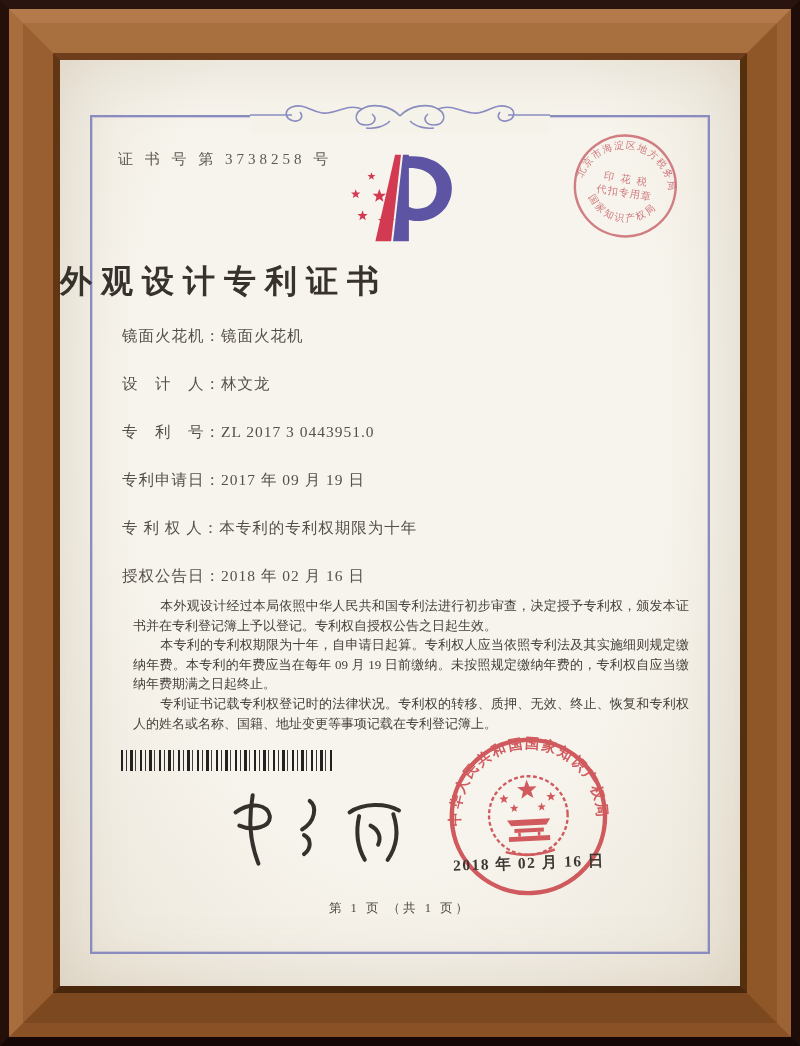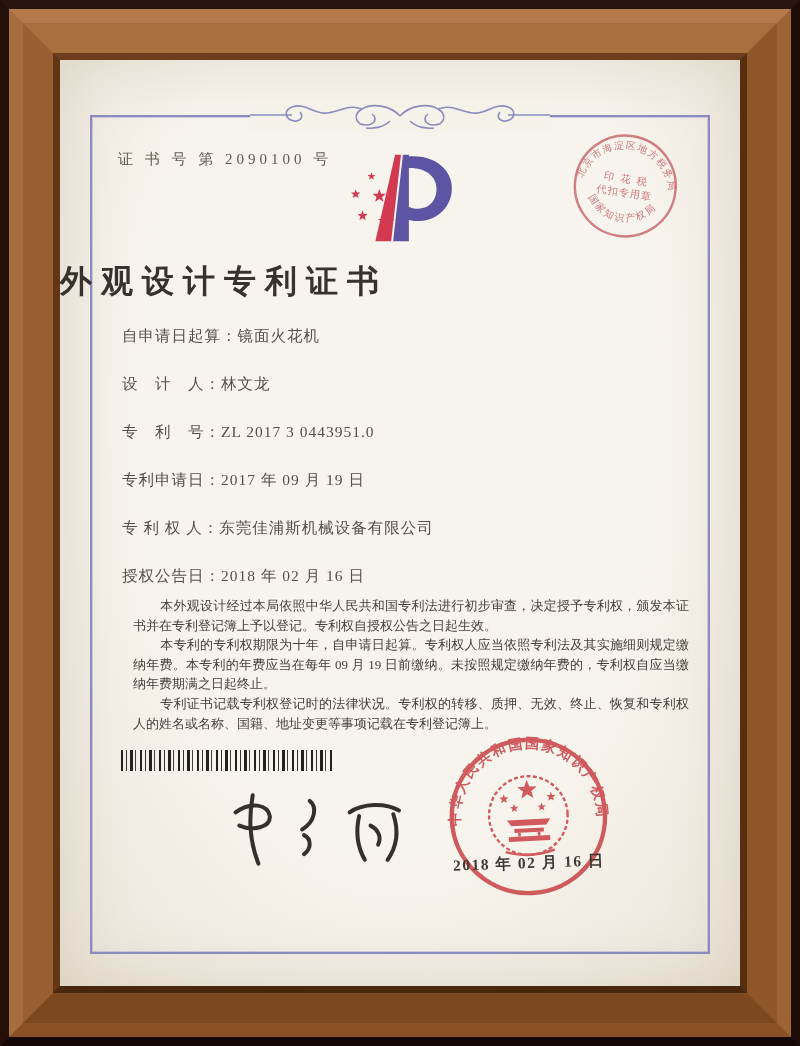--- a/index.html
+++ b/index.html
@@ -67,21 +67,21 @@
                 <path d="M150 17 C160 6 178 4 188 10 C198 16 194 26 184 26 C176 26 172 20 178 15"></path>
                 <path d="M188 10 C204 4 214 16 228 14 C240 12 246 4 258 8 C266 11 266 20 256 22 C250 23 246 18 250 13"></path>
                 <path d="M258 16 H 300"></path>
                 <path d="M160 22 C166 28 176 30 184 29"></path>
               </g>
             </g>
           </svg>
         </div>
       </div>
 
-      <div class="certno">证 书 号 第 2090100 号</div>
+      <div class="certno">证 书 号 第 3738258 号</div>
 
       <div class="logo">
         <svg width="128" height="100" viewBox="0 0 130 100">
           <defs>
             <polygon id="star10" points="0,-10 2.47,-3.4 9.51,-3.09 3.99,1.3 5.88,8.09 0,4.2 -5.88,8.09 -3.99,1.3 -9.51,-3.09 -2.47,-3.4"></polygon>
           </defs>
           <g fill="#d23a52">
             <use href="#star10" transform="translate(36,26) scale(0.42)"></use>
             <use href="#star10" transform="translate(20,44) scale(0.5)"></use>
             <use href="#star10" transform="translate(44,46) scale(0.72)"></use>
@@ -108,25 +108,25 @@
           <text x="60" y="71" font-size="11" fill="#c4565e" text-anchor="middle" letter-spacing="1" opacity=".9">代扣专用章</text>
           <text font-size="10.5" fill="#c4565e" letter-spacing="2" opacity=".9">
             <textPath href="#arcBot" startOffset="50%" text-anchor="middle">国家知识产权局</textPath>
           </text>
         </svg>
       </div>
 
       <div class="title">外观设计专利证书</div>
 
       <div class="fields">
-        <div class="field"><span>自申请日起算：</span><span>镜面火花机</span></div>
+        <div class="field"><span>镜面火花机：</span><span>镜面火花机</span></div>
         <div class="field"><span>设　计　人：</span><span>林文龙</span></div>
         <div class="field"><span>专　利　号：</span><span>ZL 2017 3 0443951.0</span></div>
         <div class="field"><span>专利申请日：</span><span>2017 年 09 月 19 日</span></div>
-        <div class="field"><span>专 利 权 人：</span><span>东莞佳浦斯机械设备有限公司</span></div>
+        <div class="field"><span>专 利 权 人：</span><span>本专利的专利权期限为十年</span></div>
         <div class="field"><span>授权公告日：</span><span>2018 年 02 月 16 日</span></div>
       </div>
 
       <div class="body-text">
         <p>本外观设计经过本局依照中华人民共和国专利法进行初步审查，决定授予专利权，颁发本证书并在专利登记簿上予以登记。专利权自授权公告之日起生效。</p>
         <p>本专利的专利权期限为十年，自申请日起算。专利权人应当依照专利法及其实施细则规定缴纳年费。本专利的年费应当在每年 09 月 19 日前缴纳。未按照规定缴纳年费的，专利权自应当缴纳年费期满之日起终止。</p>
         <p>专利证书记载专利权登记时的法律状况。专利权的转移、质押、无效、终止、恢复和专利权人的姓名或名称、国籍、地址变更等事项记载在专利登记簿上。</p>
       </div>
 
       <div class="barcode"></div>
@@ -170,18 +170,19 @@
           </g>
           <g stroke="#cc4a4e" stroke-width="2.6" fill="none">
             <path d="M75 101 V105 M95 101 V105"></path>
             <path d="M60 120 Q85 128 110 120"></path>
           </g>
         </svg>
       </div>
 
       <div class="seal-date">2018 年 02 月 16 日</div>
 
+      <div class="footer">第 1 页 （共 1 页）</div>
 
     </div>
    </div>
   </div>
  </div>
 </div>
 
 </body></html>

